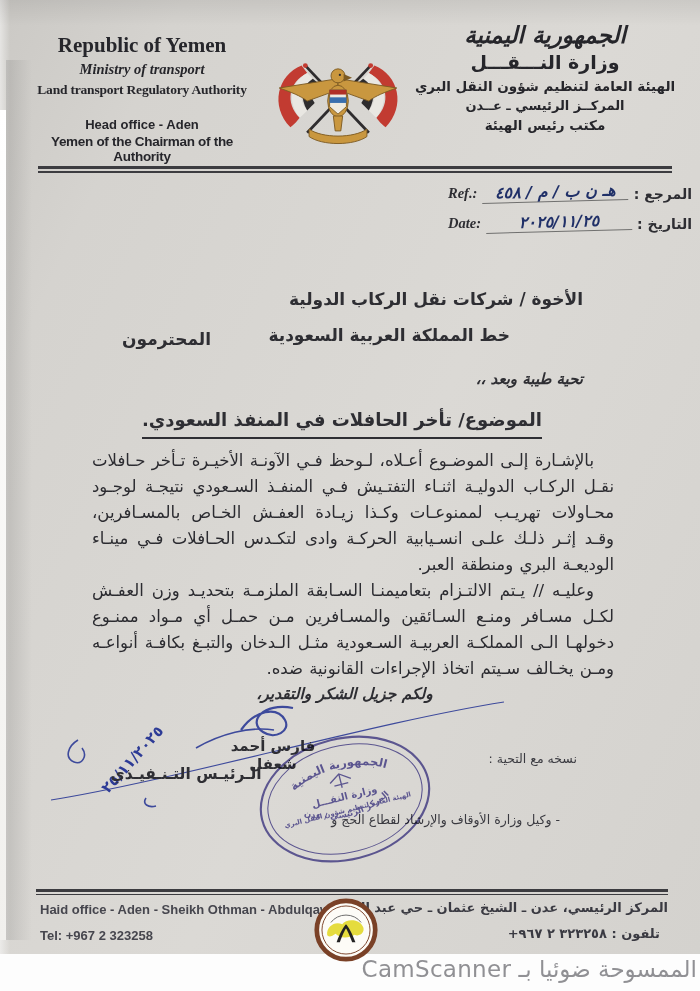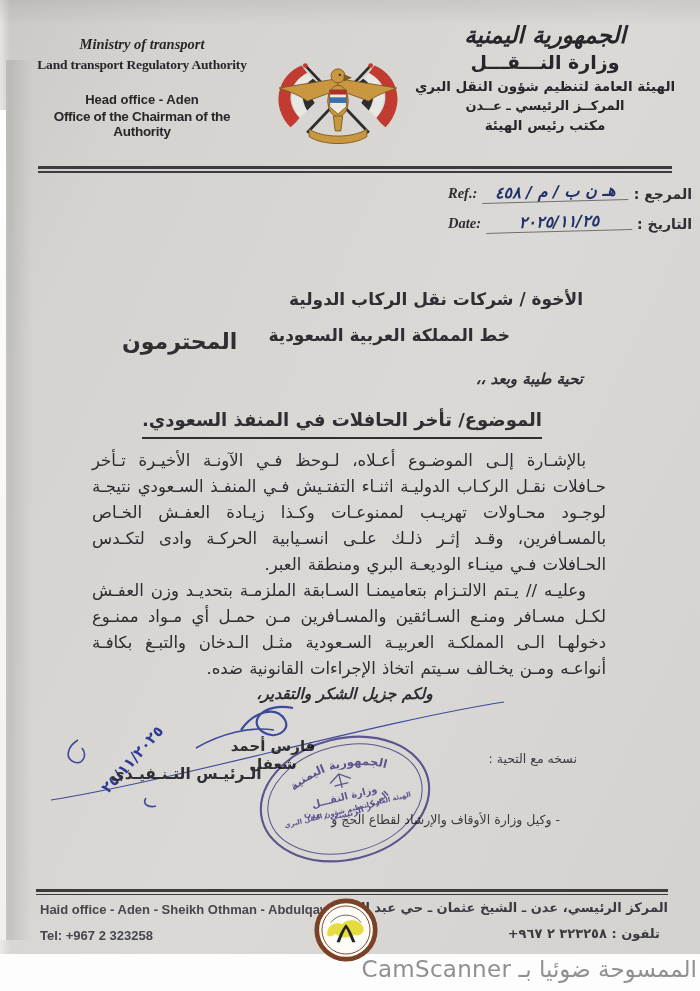--- a/index.html
+++ b/index.html
@@ -52,28 +52,28 @@
   .rd-row{display:flex;align-items:flex-end;gap:5px;margin-bottom:10px;}
   .lbl-ar{font-weight:bold;font-size:14px;white-space:nowrap;}
   .lbl-en{direction:ltr;font-family:"Liberation Serif",serif;font-style:italic;font-weight:bold;font-size:14.5px;white-space:nowrap;}
   .hand{flex:1;text-align:center;border-bottom:1px solid #70706f;
     font-size:16px;font-weight:bold;font-style:italic;color:#203068;
     white-space:nowrap;transform:rotate(-1.5deg);}
 
   
   .recipient1{position:absolute;right:117px;top:289px;direction:rtl;font-weight:bold;font-size:17px;}
   .recipient2{position:absolute;right:190px;top:325px;direction:rtl;font-weight:bold;font-size:17px;}
-  .honorific{position:absolute;left:122px;top:329px;direction:rtl;font-weight:bold;font-size:22px;}
+  .honorific{position:absolute;left:122px;top:329px;direction:rtl;font-weight:bold;font-size:17px;}
   .greeting{position:absolute;right:117px;top:370px;direction:rtl;font-weight:bold;font-style:italic;font-size:15px;}
 
   .subject{position:absolute;right:158px;top:409px;direction:rtl;font-weight:bold;font-size:18px;
     border-bottom:2px solid #2e2e33;padding-bottom:7px;}
 
   
-  .body-text{position:absolute;right:94px;left:92px;top:448px;direction:rtl;
+  .body-text{position:absolute;right:86px;left:92px;top:448px;direction:rtl;
     text-align:justify;font-size:16.5px;line-height:26px;color:#2b2b30;word-spacing:1px;}
   .body-text p{margin:0;text-indent:20px;}
 
   .closing{position:absolute;left:222px;top:685px;width:245px;text-align:center;direction:rtl;
     font-size:15.5px;font-weight:bold;font-style:italic;}
 
   
   .signature-svg{position:absolute;left:36px;top:688px;width:476px;height:126px;pointer-events:none;}
   .sig-name{position:absolute;left:214px;top:737px;width:118px;text-align:center;direction:rtl;
     font-weight:bold;font-size:15px;}
@@ -99,24 +99,25 @@
     color:#909094;letter-spacing:.3px;white-space:nowrap;}
 </style>
 </head>
 <body>
 
 <div class="paper"></div>
 <div class="scan-shadow"></div>
 <div class="scan-edge"></div>
 
 <div class="en-letterhead">
+  <div class="en1">Republic of Yemen</div>
   <div class="en2">Ministry of transport</div>
   <div class="en3">Land transport Regulatory Authority</div>
   <div class="en4">Head office - Aden</div>
-  <div class="en5">Office of the Chairman of the Authority</div>
+  <div class="en5">Yemen of the Chairman of the Authority</div>
 </div>
 
 <svg class="emblem" viewBox="0 0 150 115">
   <g>
     <path d="M36,26 C10,36 2,70 24,92 C30,88 32,84 34,82 C18,66 22,44 42,34 Z" fill="#c23b31"></path>
     <path d="M42,34 C24,44 20,64 34,82 C38,78 40,76 42,74 C32,62 34,48 48,40 Z" fill="#e9e7e2"></path>
     <path d="M48,40 C36,48 34,60 42,74 C46,70 48,68 50,66 C44,58 46,50 54,45 Z" fill="#2e2c2e"></path>
   </g>
   <g transform="translate(150,0) scale(-1,1)">
     <path d="M36,26 C10,36 2,70 24,92 C30,88 32,84 34,82 C18,66 22,44 42,34 Z" fill="#c23b31"></path>

